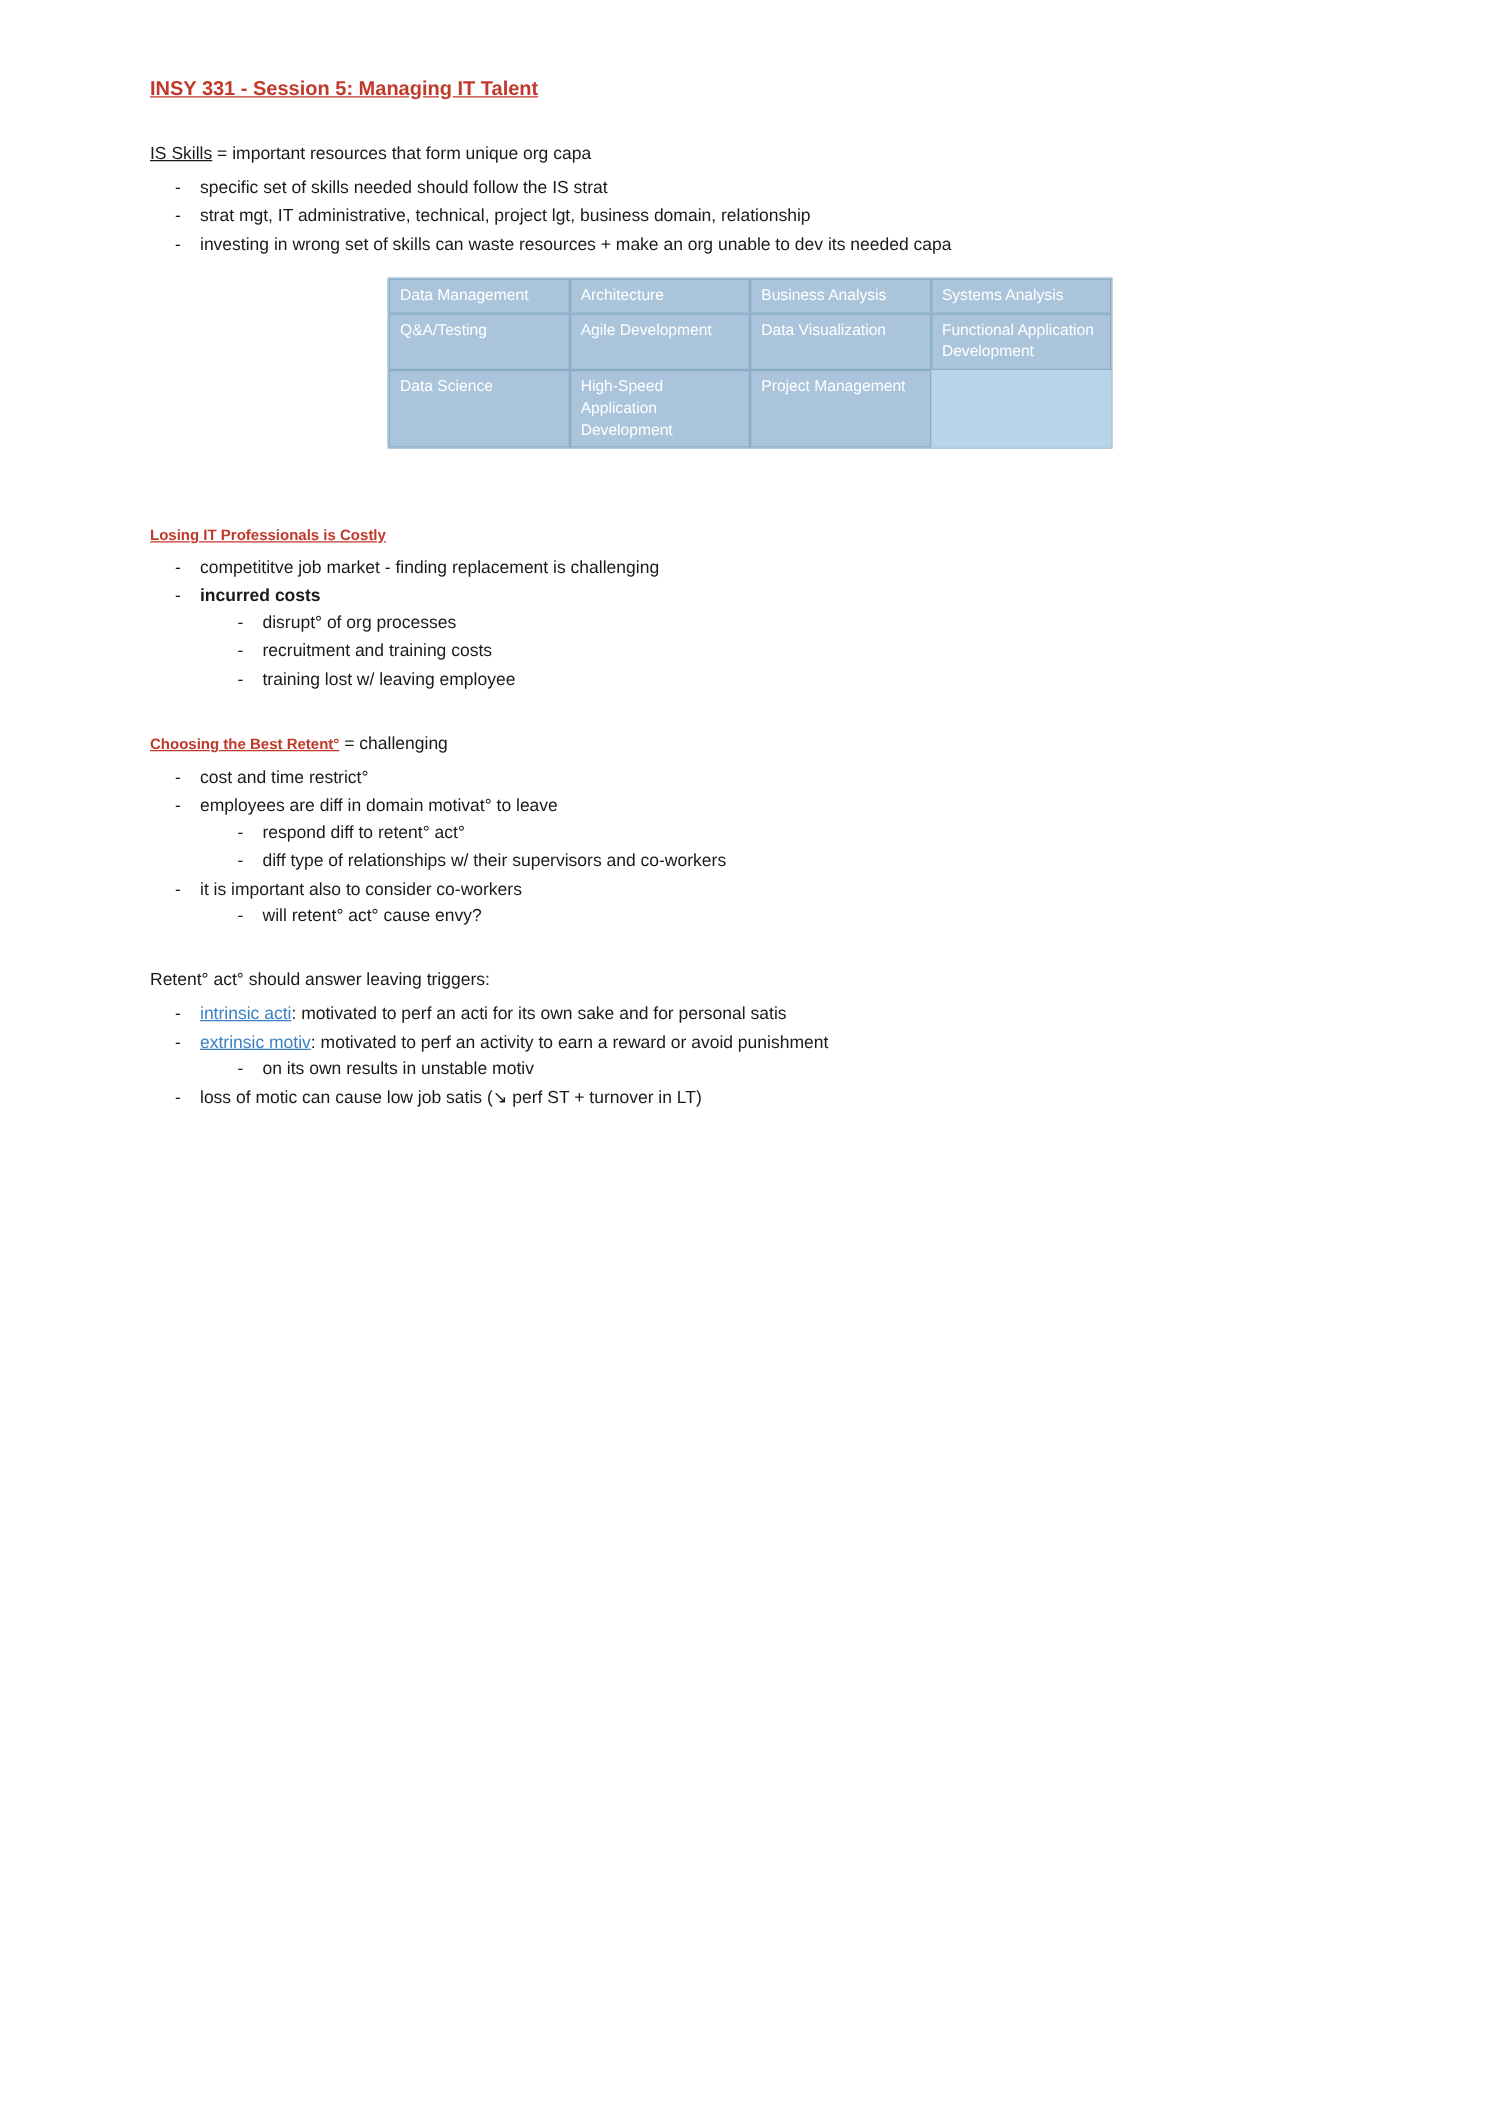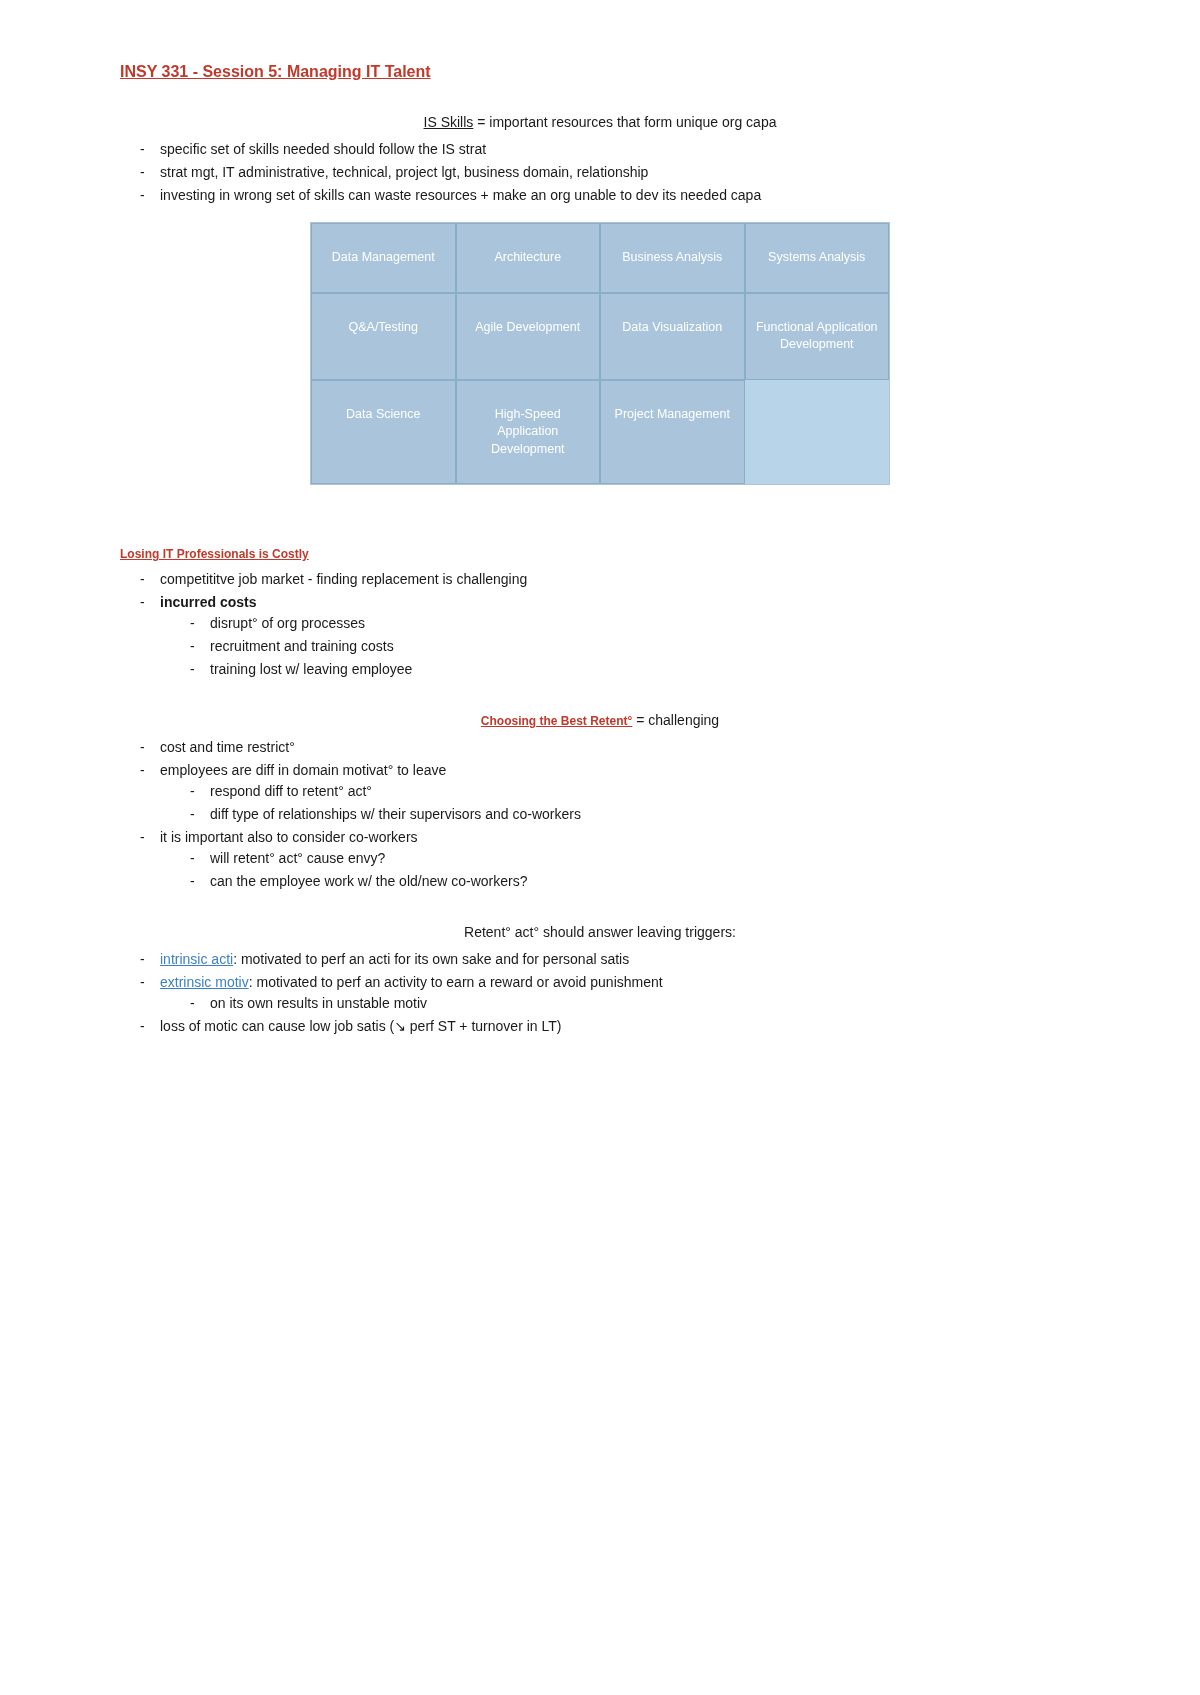--- a/index.html
+++ b/index.html
@@ -85,40 +85,38 @@
       grid-template-columns: repeat(4, 1fr);
       border: 1px solid #b0c4d8;
       margin: 16px auto;
       width: 580px;
       background: #b8d4e8;
     }
 
     .grid-cell {
       background: #aac5db;
       border: 1px solid #8aaec8;
-      padding: 25px 8px;
-      text-align: center;
+      padding: 4px 8px;
       font-size: 12.5px;
       color: #ffffff;
       font-weight: normal;
       line-height: 1.4;
     }
 
     .highlight-blue {
       color: #3b82c4;
       text-decoration: underline;
     }
 
     .section-block {
       margin-bottom: 30px;
     }
 
     .intro-line {
       margin-bottom: 6px;
-      text-align: center;
     }
 
     .spacer {
       height: 30px;
     }
   </style>
 </head>
 <body>
 
 <div class="page-title">INSY 331 - Session 5: Managing IT Talent</div>
@@ -180,21 +178,20 @@
       <span>employees are diff in domain motivat° to leave</span>
       <ul class="sub-list">
         <li>respond diff to retent° act°</li>
         <li>diff type of relationships w/ their supervisors and co-workers</li>
       </ul>
     </li>
     <li>
       <span>it is important also to consider co-workers</span>
       <ul class="sub-list">
         <li>will retent° act° cause envy?</li>
-        <li>can the employee work w/ the old/new co-workers?</li>
       </ul>
     </li>
   </ul>
 </div>
 
 <div class="section-block">
   <p class="intro-line">Retent° act° should answer leaving triggers:</p>
   <ul class="bullet-list">
     <li>
       <span class="highlight-blue">intrinsic acti</span><span>: motivated to perf an acti for its own sake and for personal satis</span>

